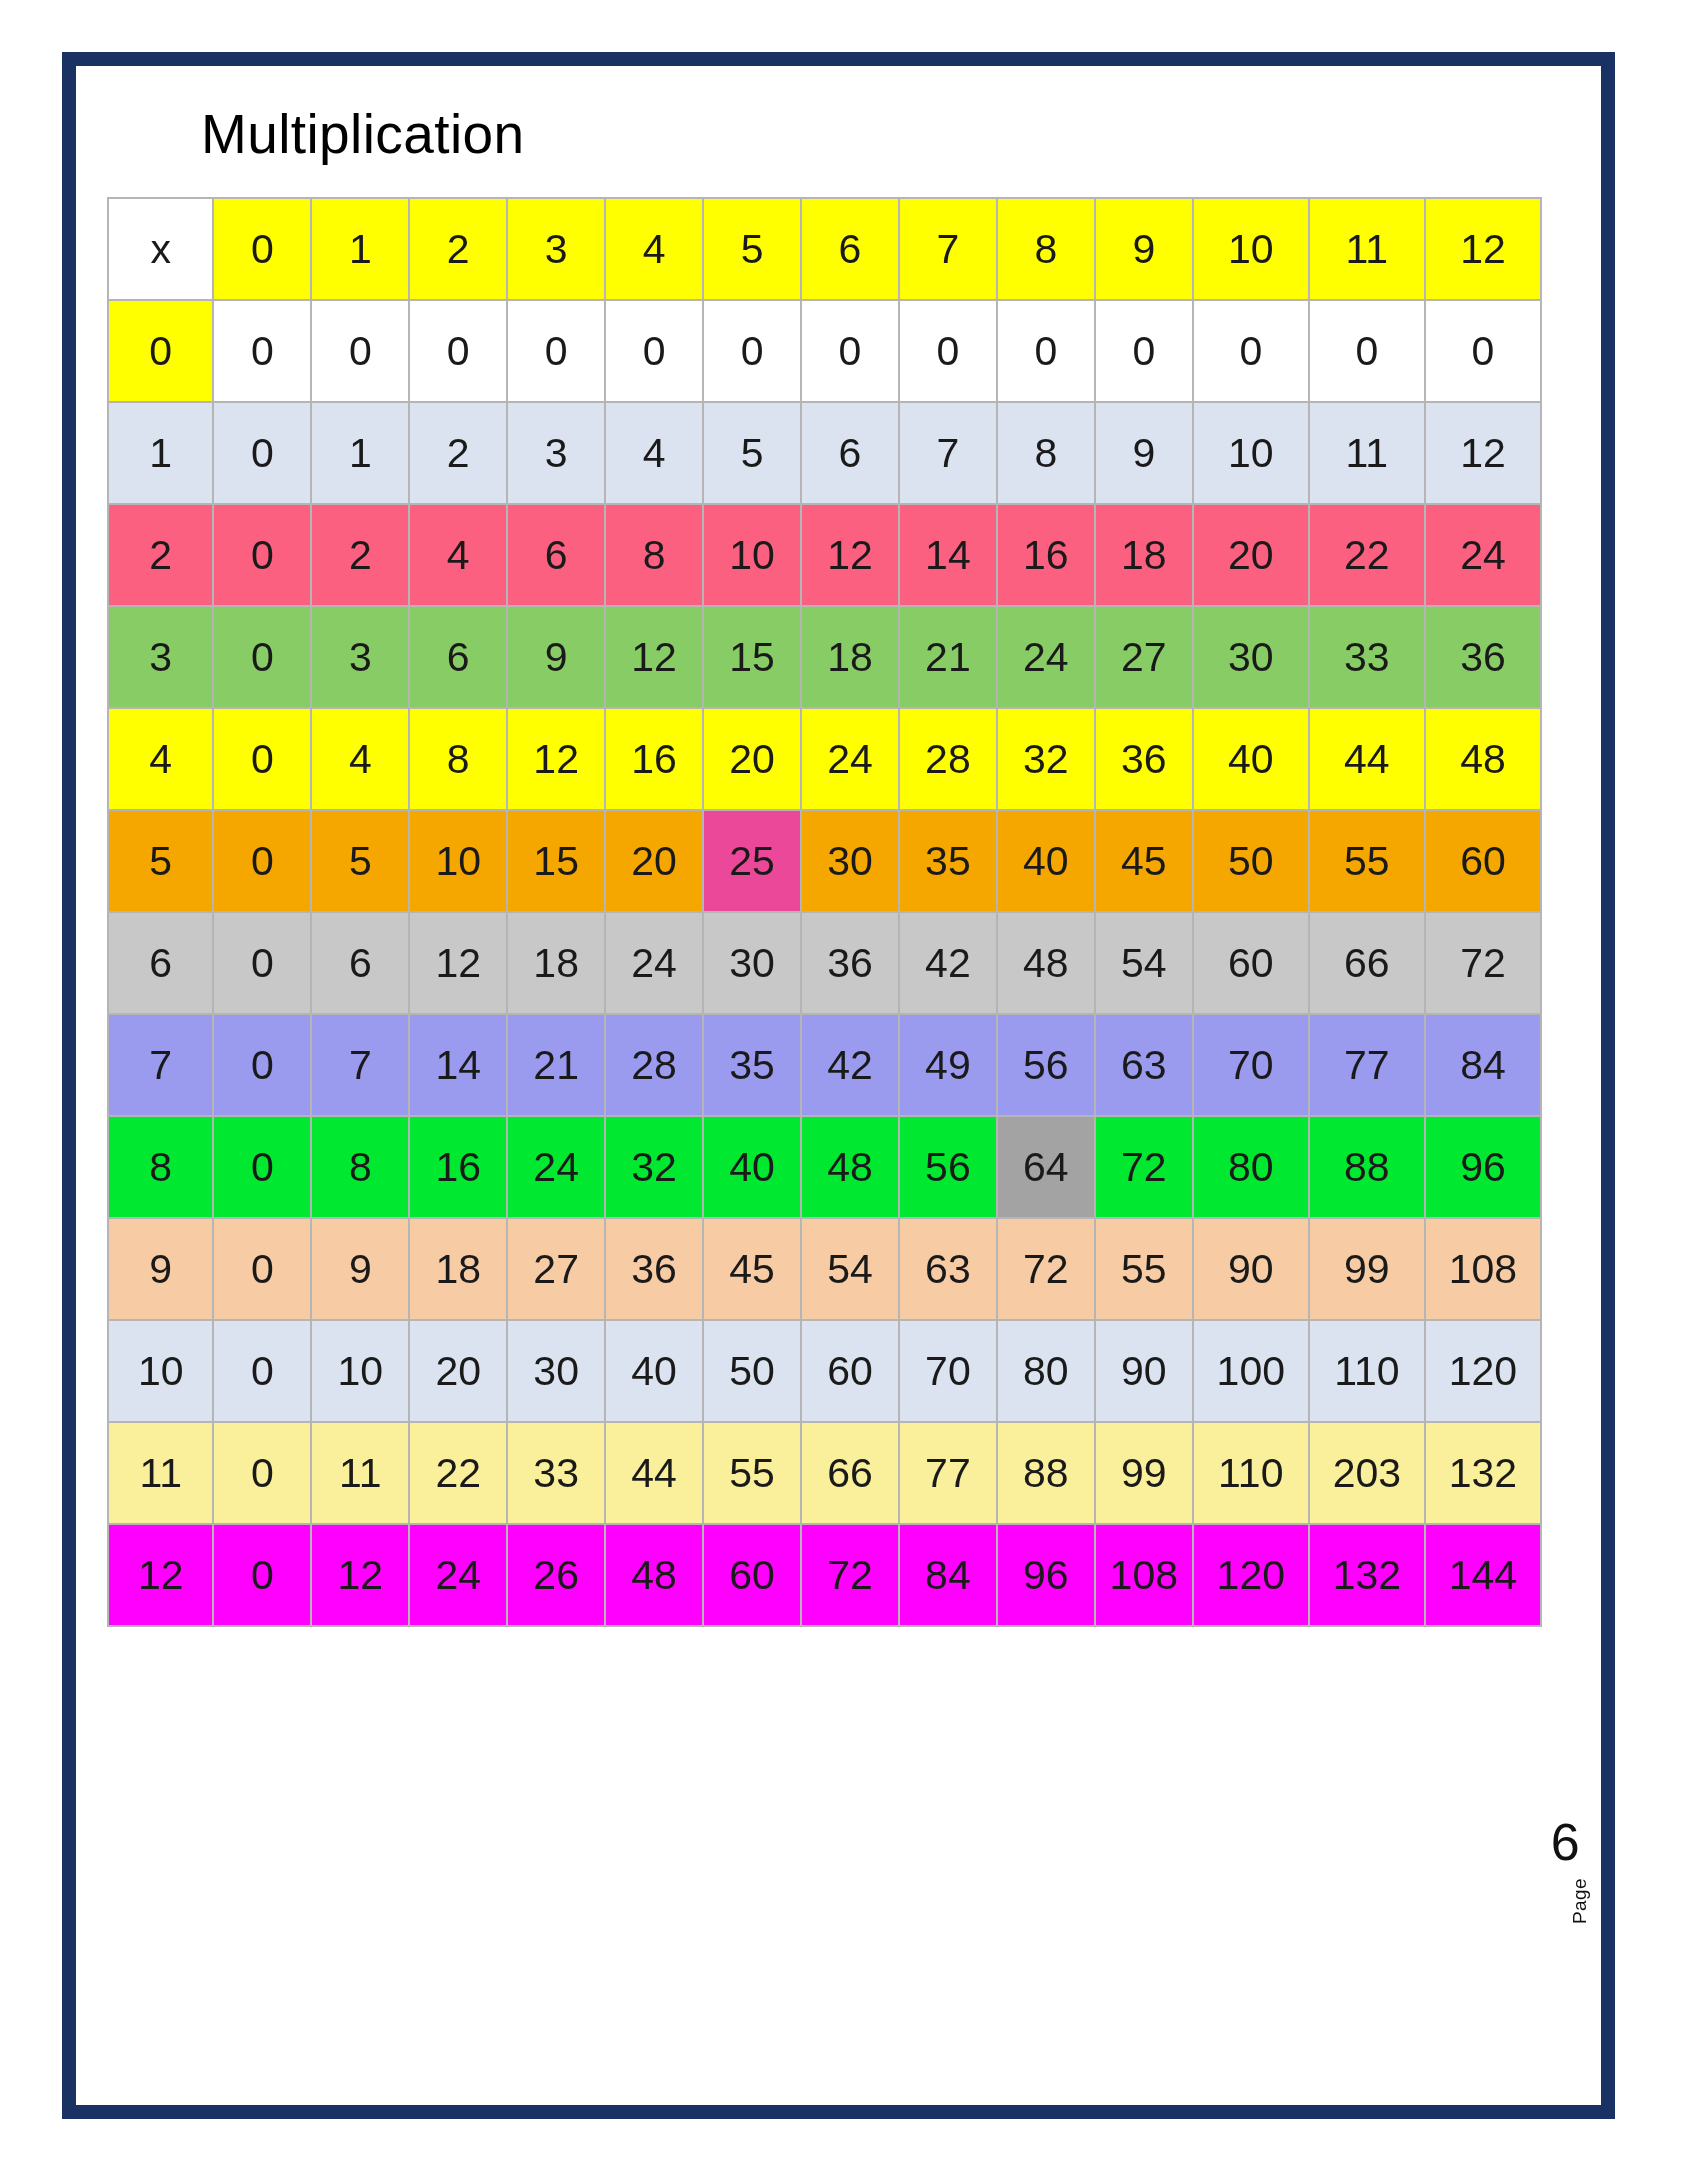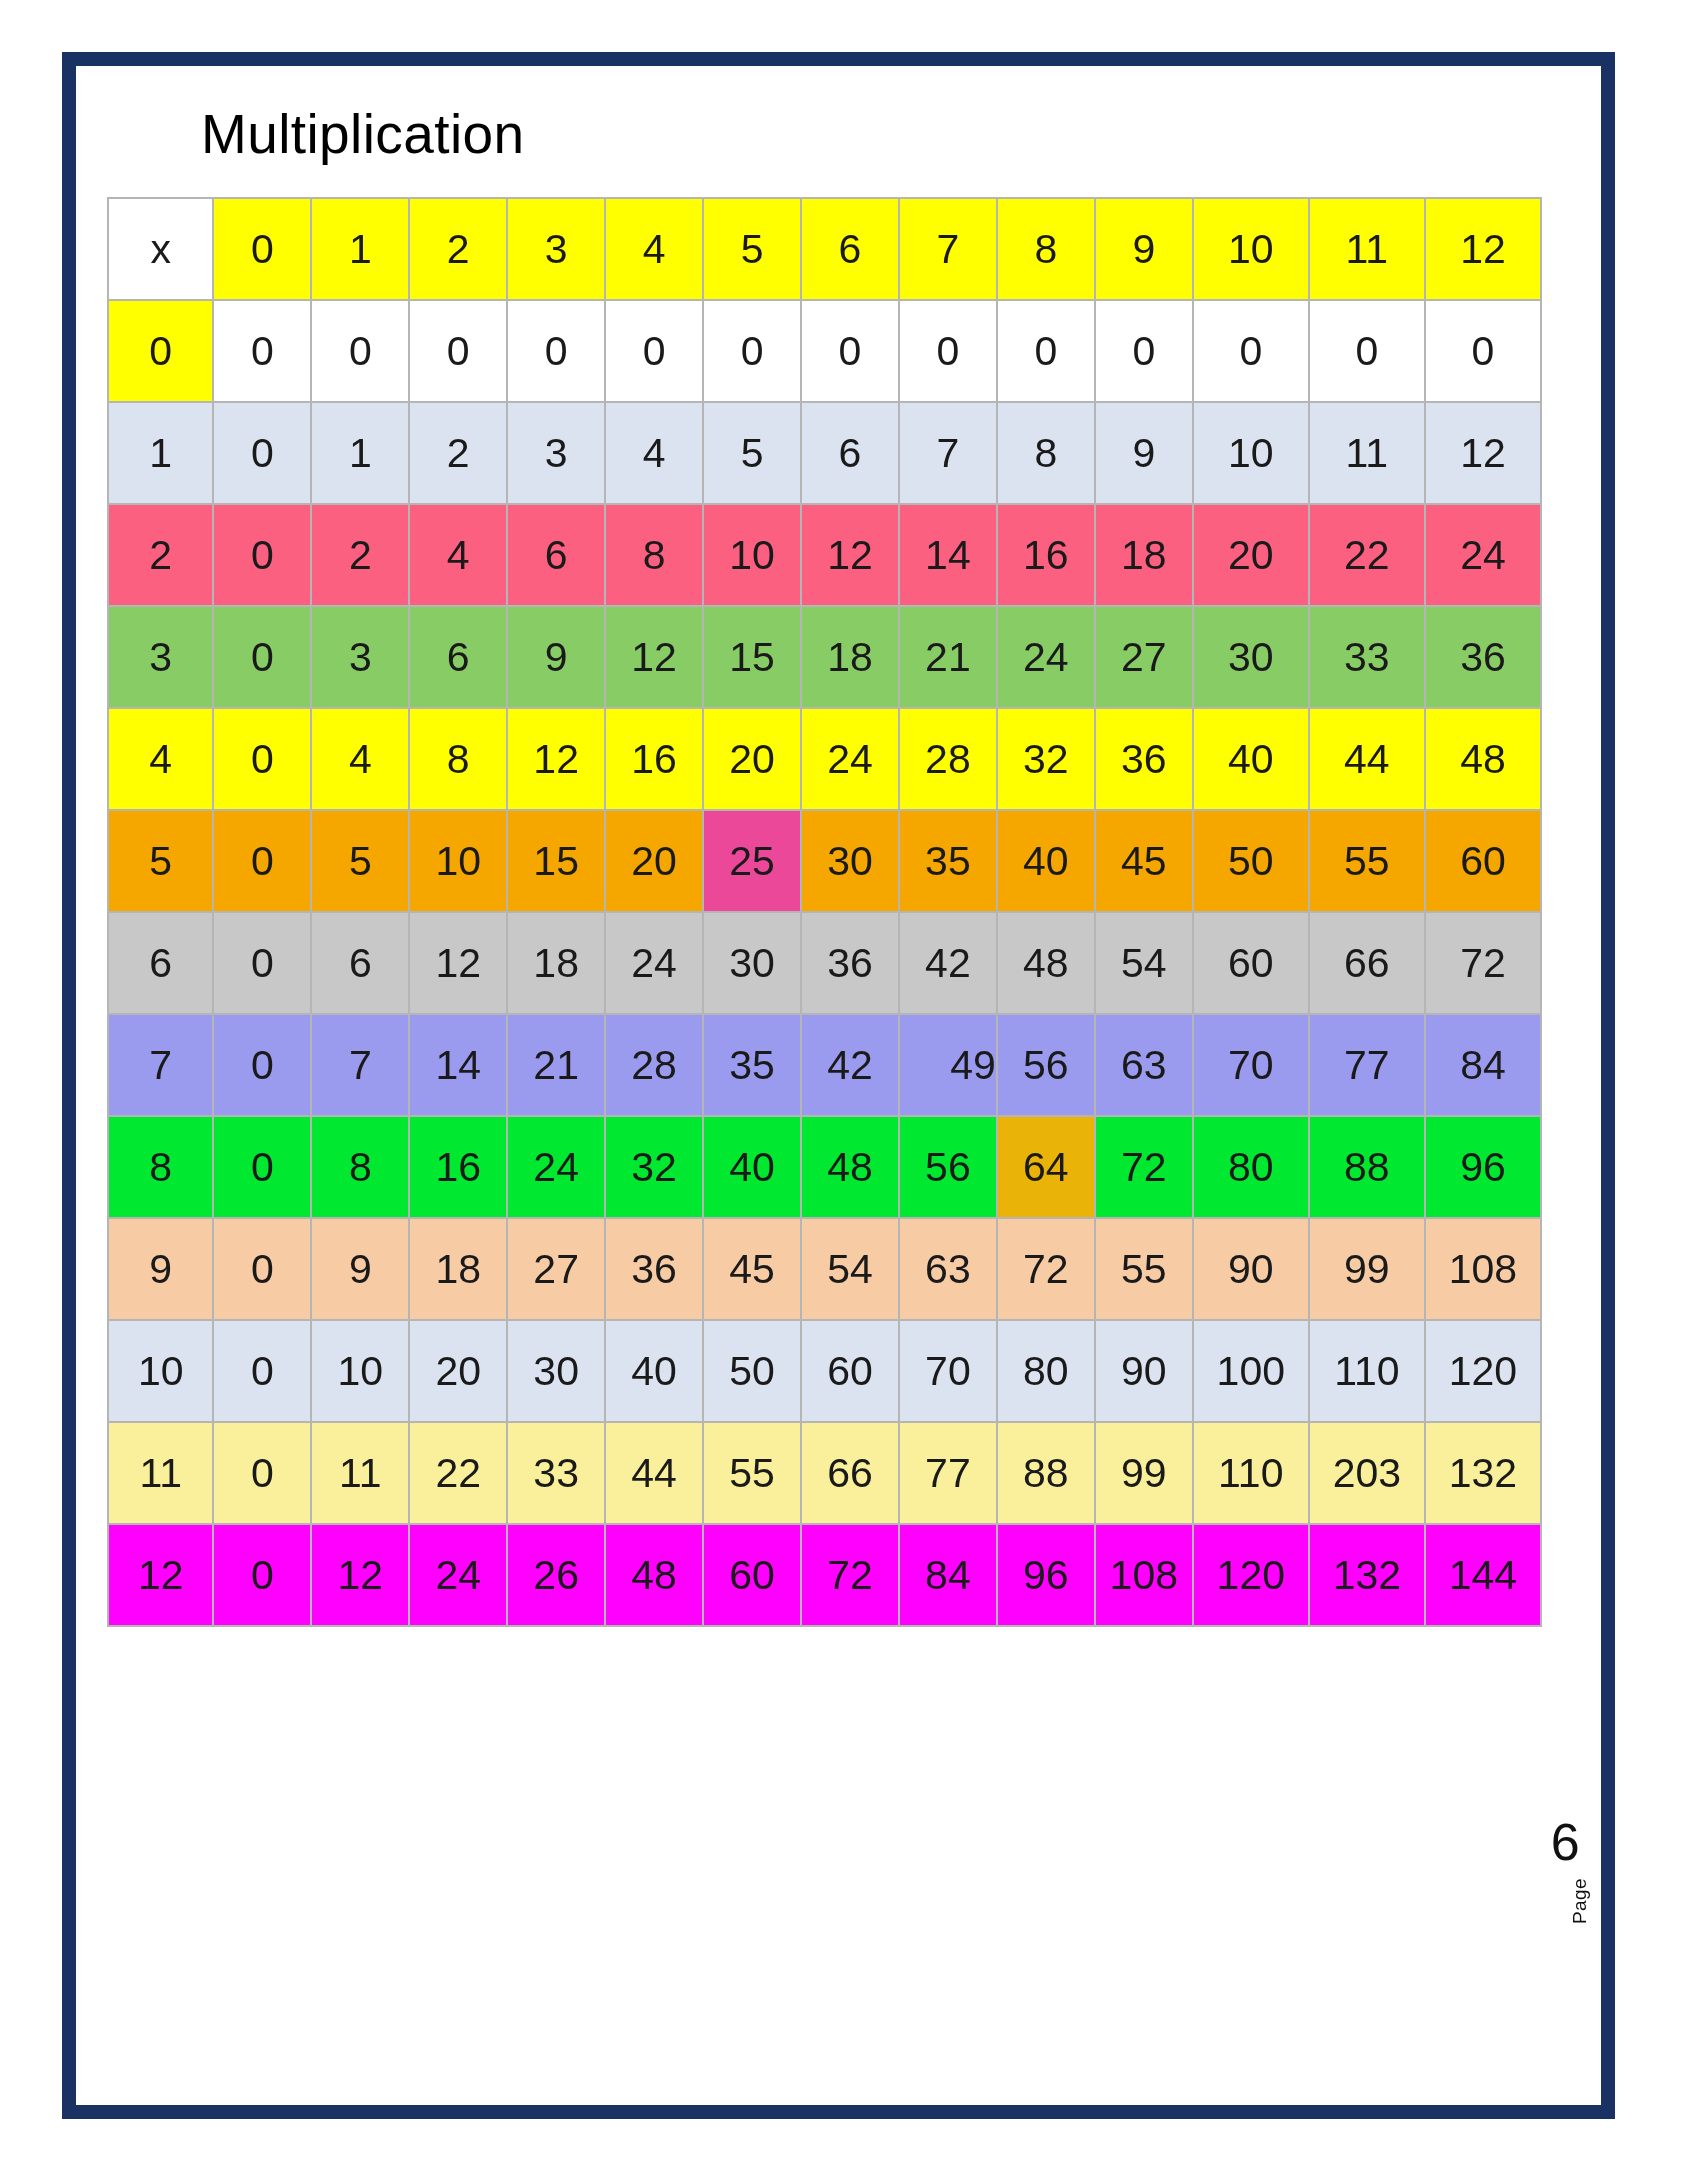--- a/index.html
+++ b/index.html
@@ -260,38 +260,38 @@
           </tr>
           <tr>
             <td style="background: rgb(154, 154, 238);">7</td>
             <td style="background: rgb(154, 154, 238);">0</td>
             <td style="background: rgb(154, 154, 238);">7</td>
             <td style="background: rgb(154, 154, 238);">14</td>
             <td style="background: rgb(154, 154, 238);">21</td>
             <td style="background: rgb(154, 154, 238);">28</td>
             <td style="background: rgb(154, 154, 238);">35</td>
             <td style="background: rgb(154, 154, 238);">42</td>
-            <td style="background: rgb(154, 154, 238); text-align: right;">49</td>
+            <td style="background: rgb(154, 154, 238);">49</td>
             <td style="background: rgb(154, 154, 238);">56</td>
             <td style="background: rgb(154, 154, 238);">63</td>
             <td style="background: rgb(154, 154, 238);">70</td>
             <td style="background: rgb(154, 154, 238);">77</td>
             <td style="background: rgb(154, 154, 238);">84</td>
           </tr>
           <tr>
             <td style="background: rgb(0, 232, 48);">8</td>
             <td style="background: rgb(0, 232, 48);">0</td>
             <td style="background: rgb(0, 232, 48);">8</td>
             <td style="background: rgb(0, 232, 48);">16</td>
             <td style="background: rgb(0, 232, 48);">24</td>
             <td style="background: rgb(0, 232, 48);">32</td>
             <td style="background: rgb(0, 232, 48);">40</td>
             <td style="background: rgb(0, 232, 48);">48</td>
             <td style="background: rgb(0, 232, 48);">56</td>
-            <td style="background: #eab308;">64</td>
+            <td style="background: #a3a3a3;">64</td>
             <td style="background: rgb(0, 232, 48);">72</td>
             <td style="background: rgb(0, 232, 48);">80</td>
             <td style="background: rgb(0, 232, 48);">88</td>
             <td style="background: rgb(0, 232, 48);">96</td>
           </tr>
           <tr>
             <td style="background: rgb(247, 203, 164);">9</td>
             <td style="background: rgb(247, 203, 164);">0</td>
             <td style="background: rgb(247, 203, 164);">9</td>
             <td style="background: rgb(247, 203, 164);">18</td>

